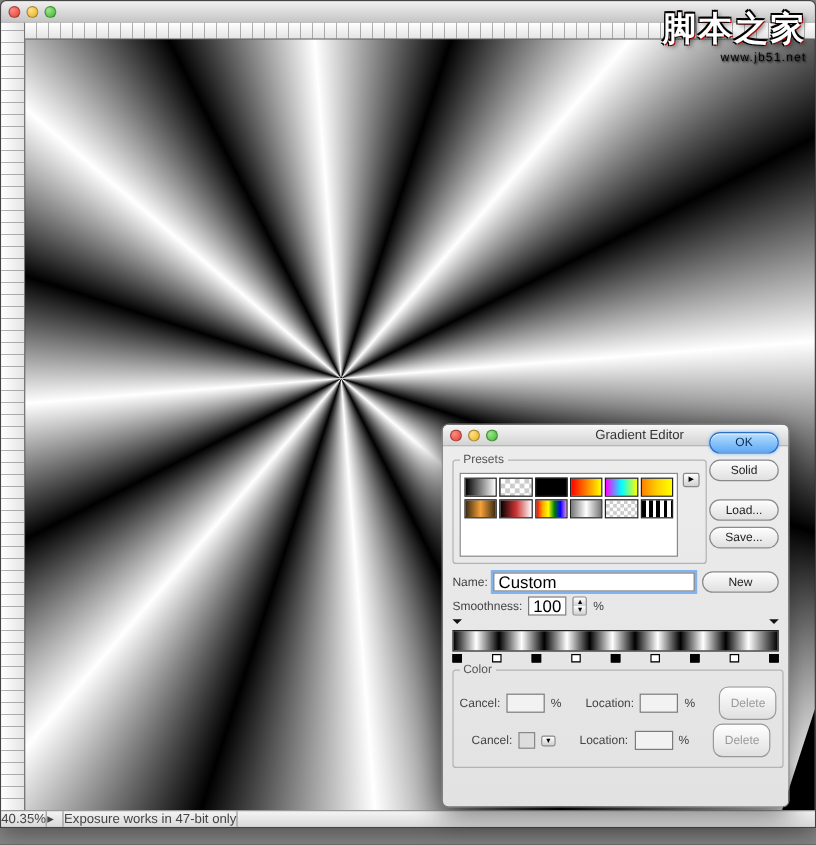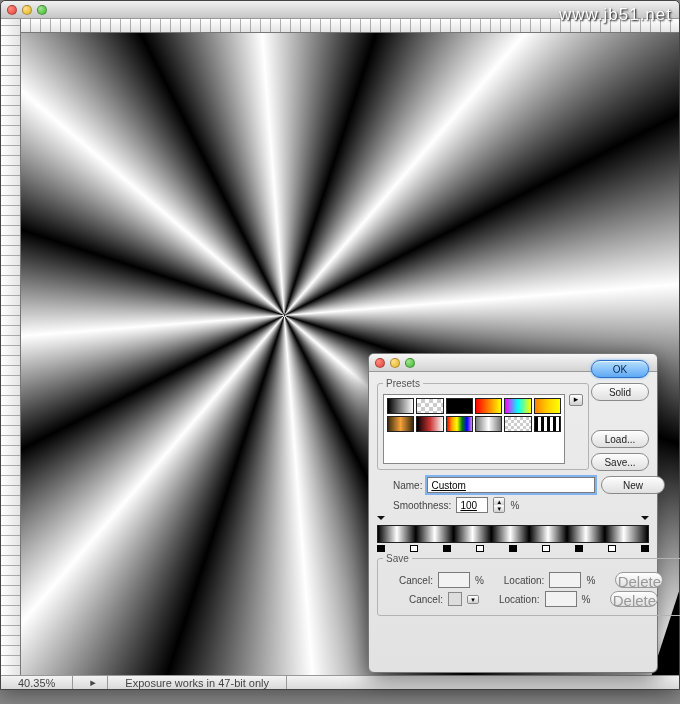--- a/index.html
+++ b/index.html
@@ -1,21 +1,21 @@
 <!DOCTYPE html>
 <html><head>
 <meta charset="utf-8">
 <style>
 * { box-sizing: border-box; margin: 0; padding: 0; font-family: "Lucida Grande", Arial, sans-serif; font-size: 11px; }
 body { background: #888; width: 680px; height: 704px; overflow: hidden; position: relative; }
 
 
 .watermark { position: absolute; top: 5px; right: 8px; z-index: 100; text-align: right; }
 .watermark .big { font-size: 28px; font-weight: bold; color: #fff; text-shadow: -1px -1px 0 #000, 1px -1px 0 #000, -1px 1px 0 #000, 1px 1px 0 #b00, 2px 2px 4px rgba(0,0,0,.6); letter-spacing: 2px; font-family: "Microsoft YaHei", sans-serif; }
-.watermark .url { font-size: 17px; color: #ffffff; text-shadow: 1px 1px 2px #000; letter-spacing: 1px; }
+.watermark .url { font-size: 10px; color: #000000; text-shadow: 1px 1px 2px #000; letter-spacing: 1px; }
 
 
 .docwin { position: absolute; top: 0; left: 0; right: 0; height: 690px; background: #d7d7d7; border: 1px solid #444; border-radius: 5px 5px 0 0; box-shadow: 0 5px 20px rgba(0,0,0,.4); }
 .titlebar { height: 18px; background: linear-gradient(#f0f0f0,#c6c6c6); border-bottom: 1px solid #999; border-radius: 5px 5px 0 0; display: flex; align-items: center; padding: 0 6px; }
 .traffic { display: flex; gap: 5px; }
 .tl { width: 10px; height: 10px; border-radius: 50%; border: 1px solid rgba(0,0,0,.3); }
 .tl.red { background: radial-gradient(circle at 30% 30%, #ff8b82, #e24134); }
 .tl.yel { background: radial-gradient(circle at 30% 30%, #ffe08a, #e5b11d); }
 .tl.grn { background: radial-gradient(circle at 30% 30%, #9fe68f, #3fb62e); }
 .titletext { flex: 1; text-align: center; color: #555; font-size: 11px; }
@@ -28,21 +28,21 @@
 .angular { width: 120%; height: 120%; 
   background: conic-gradient(from 0deg,
    #000, #fff 22.5deg, #000 45deg, #fff 67.5deg, #000 90deg,
    #fff 112.5deg, #000 135deg, #fff 157.5deg, #000 180deg,
    #fff 202.5deg, #000 225deg, #fff 247.5deg, #000 270deg,
    #fff 292.5deg, #000 315deg, #fff 337.5deg, #000 360deg);
   transform: translate(-10%,-5%) rotate(18deg) scale(1.4);
 }
 
 .statusbar { position: absolute; bottom: 0; left: 0; right: 0; height: 14px; background: linear-gradient(#f4f4f4,#d9d9d9); border-top: 1px solid #999; display: flex; align-items: center; font-size: 10px; color:#444;}
-.statusbar .cell { border-right: 1px solid #999; padding: 0 17px; height: 100%; display: flex; align-items: center; }
+.statusbar .cell { border-right: 1px solid #999; padding: 0 0; height: 100%; display: flex; align-items: center; }
 
 
 .dialog { position: absolute; top: 353px; left: 368px; width: 290px; height: 320px; background: linear-gradient(#ededed,#e2e2e2); border: 1px solid #777; border-radius: 6px; box-shadow: 0 6px 25px rgba(0,0,0,.55); }
 .dialog .titlebar { background: linear-gradient(#f6f6f6,#d3d3d3); }
 .dialog .titletext { font-size: 11px; color:#333; }
 .dialog-body { padding: 6px 8px; position: relative; }
 
 fieldset { border: 1px solid #b3b3b3; border-radius: 3px; padding: 5px; margin-bottom: 6px; }
 fieldset legend { font-size: 10px; color: #555; padding: 0 3px; }
 
@@ -62,23 +62,23 @@
 .p10{background:linear-gradient(90deg,#777,#fff,#777);}
 .p11{background:repeating-conic-gradient(#ccc 0 25%,#fff 0 50%) 0 0/6px 6px;}
 .p12{background:repeating-linear-gradient(90deg,#000 0 3px,#fff 3px 6px);}
 .preset-extra { height: 28px;}
 .arrow-btn { width:14px; height:12px; background:linear-gradient(#fff,#d0d0d0); border:1px solid #888; border-radius:2px; font-size:9px; line-height:9px; text-align:center; }
 
 .btncol { position: absolute; top: 6px; right: 8px; display: flex; flex-direction: column; gap: 5px; width: 58px;}
 .mac-btn { height: 18px; background: linear-gradient(#fdfdfd,#e0e0e0); border: 1px solid #8a8a8a; border-radius: 9px; font-size: 10px; color:#222; cursor:pointer; box-shadow: inset 0 1px 0 #fff;}
 .mac-btn.primary { background: linear-gradient(#b7e0ff,#5fa8f5); border-color:#2b6fc4; color:#082a55; box-shadow: inset 0 1px 0 rgba(255,255,255,.7), 0 0 3px #6bb0ff;}
 
-.row { display: flex; align-items: center; gap: 5px; margin: 3px 16px;}
+.row { display: flex; align-items: center; gap: 5px; margin: 3px 0;}
 .row label { font-size: 10px; color: #444;}
-input[type=text].field { border: 1px solid #7a7a7a; height: 16px; padding: 0 3px; font-size: 10px; background:#fff;text-decoration:underline;}
+input[type=text].field { border: 1px solid #7a7a7a; height: 16px; padding: 0 3px; font-size: 14px; background:#fff;}
 input.namefield { width: 168px; box-shadow: 0 0 0 2px #7fb4f0;}
 select.macselect { font-size: 10px; height: 18px; background: linear-gradient(#fff,#dedede); border: 1px solid #888; border-radius: 3px;}
 .pct { font-size:10px; color:#444;}
 
 .gradbar { position: relative; margin: 4px 0 2px 0; }
 .gradbar .bar { height: 18px; border:1px solid #222;
  background: repeating-linear-gradient(90deg, #000 0 16px, #fff 16px 32px, #000 32px 48px);
  background: linear-gradient(90deg,#000,#fff 7%,#000 14%,#fff 21%,#000 28%,#fff 35%,#000 42%,#fff 49%,#000 56%,#fff 63%,#000 70%,#fff 77%,#000 84%,#fff 91%,#000);}
 .stops-top, .stops-bot { display:flex; justify-content:space-between; margin:0; height:8px;}
 .stop { width:8px; height:8px; position:relative;}
@@ -87,26 +87,27 @@
 .stops-bot .stop::before{border-bottom-color:#111; bottom:-1px;}
 .stops-bot .stop::after{content:"";position:absolute;width:6px;height:5px;background:#000;border:1px solid #000;top:2px;left:0;}
 .stops-bot .stop.white::after{background:#fff;}
 .stepper{display:inline-flex;flex-direction:column;border:1px solid #888;border-radius:2px;overflow:hidden;}
 .stepper span{width:10px;height:7px;background:linear-gradient(#fff,#d0d0d0);font-size:7px;line-height:7px;text-align:center;}
 
 .stopsfield .row { justify-content: flex-start; }
 .stopsfield .sp { width: 10px;}
 .stopsfield input.small { width: 32px; background:#f2f2f2;}
 .swatch{width:14px;height:14px;border:1px solid #888;background:#ddd;display:inline-block;}
-.deletebtn { width: 48px; height: 16px; font-size: 15px; background:linear-gradient(#fff,#e0e0e0); border:1px solid #999; border-radius:8px; color:#999;}
+.deletebtn { width: 48px; height: 28px; font-size: 10px; background:linear-gradient(#fff,#e0e0e0); border:1px solid #999; border-radius:8px; color:#999;}
 </style>
 </head>
 <body>
 
 <div class="watermark">
+  <div class="big">脚本之家</div>
   <div class="url">www.jb51.net</div>
 </div>
 
 <div class="docwin">
   <div class="titlebar">
     <div class="traffic">
       <div class="tl red"></div>
       <div class="tl yel"></div>
       <div class="tl grn"></div>
     </div>
@@ -123,26 +124,27 @@
   </div>
 </div>
 
 <div class="dialog">
   <div class="titlebar">
     <div class="traffic">
       <div class="tl red"></div>
       <div class="tl yel"></div>
       <div class="tl grn"></div>
     </div>
+    <div class="titletext">Gradient Editor</div>
   </div>
 
   <div class="btncol">
     <button class="mac-btn primary">OK</button>
     <button class="mac-btn">Solid</button>
-    <button class="mac-btn" style="margin-top:24px">Load...</button>
+    <button class="mac-btn" style="margin-top:10px">Load...</button>
     <button class="mac-btn">Save...</button>
   </div>
 
   <div class="dialog-body">
     <fieldset style="width:200px">
       <legend>Presets</legend>
       <div class="presets-box">
         <div class="preset-grid">
           <div class="preset-row">
             <span class="preset p1"></span>
@@ -195,21 +197,21 @@
         <span class="stop white"></span>
         <span class="stop"></span>
         <span class="stop white"></span>
         <span class="stop"></span>
         <span class="stop white"></span>
         <span class="stop"></span>
       </div>
     </div>
 
     <fieldset class="stopsfield">
-      <legend>Save</legend>
+      <legend>Color</legend>
       <div class="row">
         <label>Cancel:</label>
         <input type="text" class="field small" disabled="" style="">
         <span class="pct">%</span>
         <span class="sp"></span>
         <label>Location:</label>
         <input type="text" class="field small" disabled="" style="">
         <span class="pct">%</span>
         <span class="sp"></span>
         <button class="deletebtn">Delete</button>

